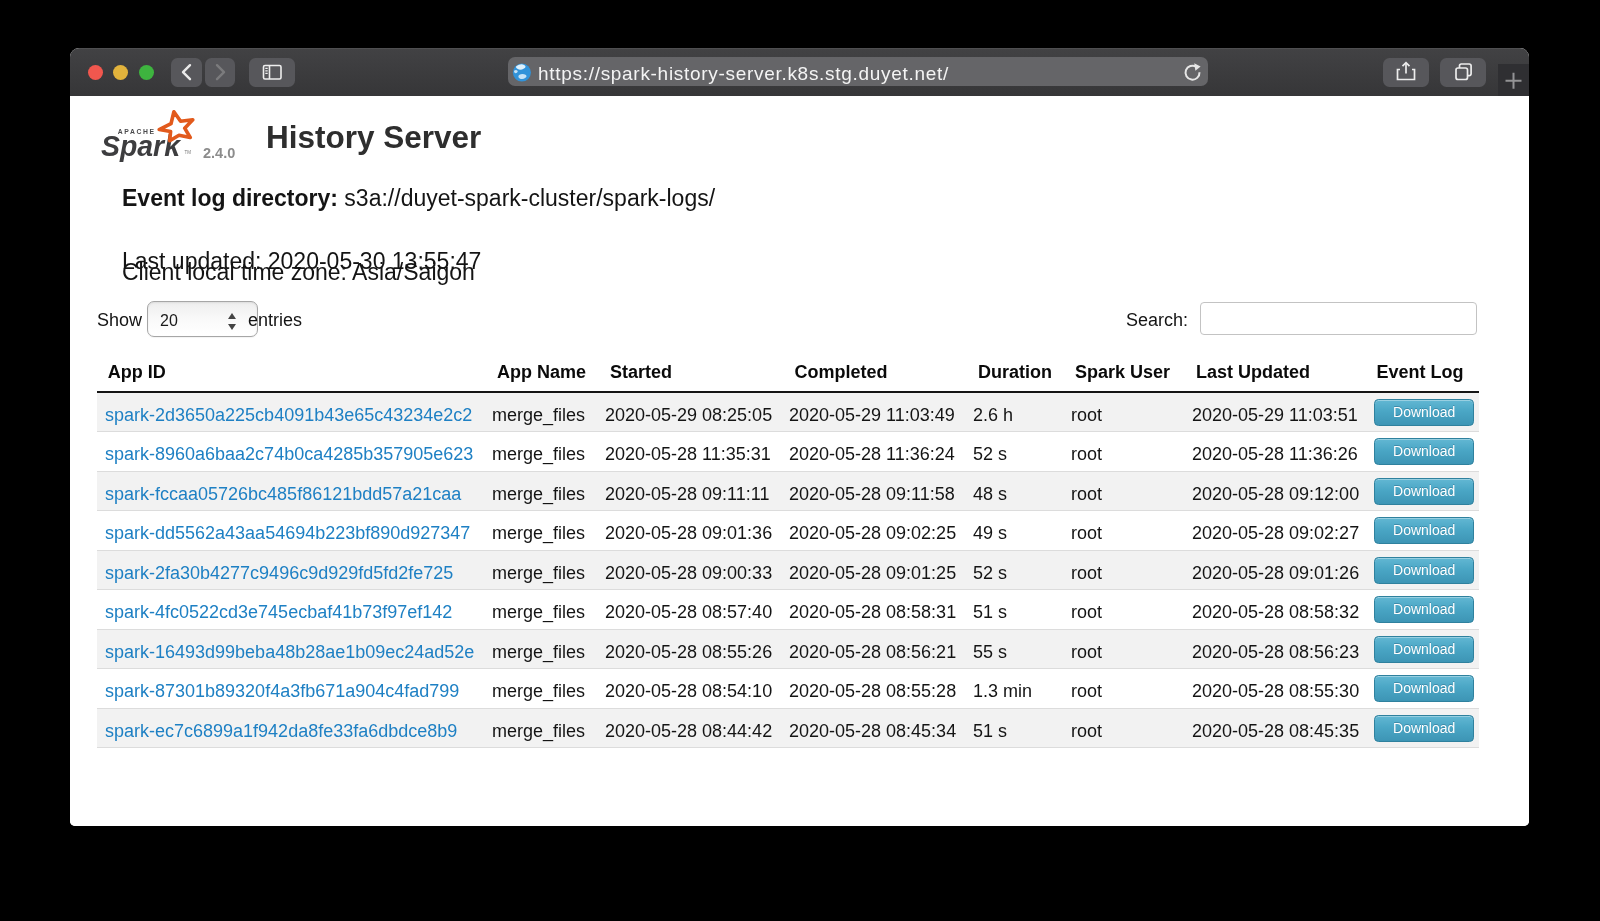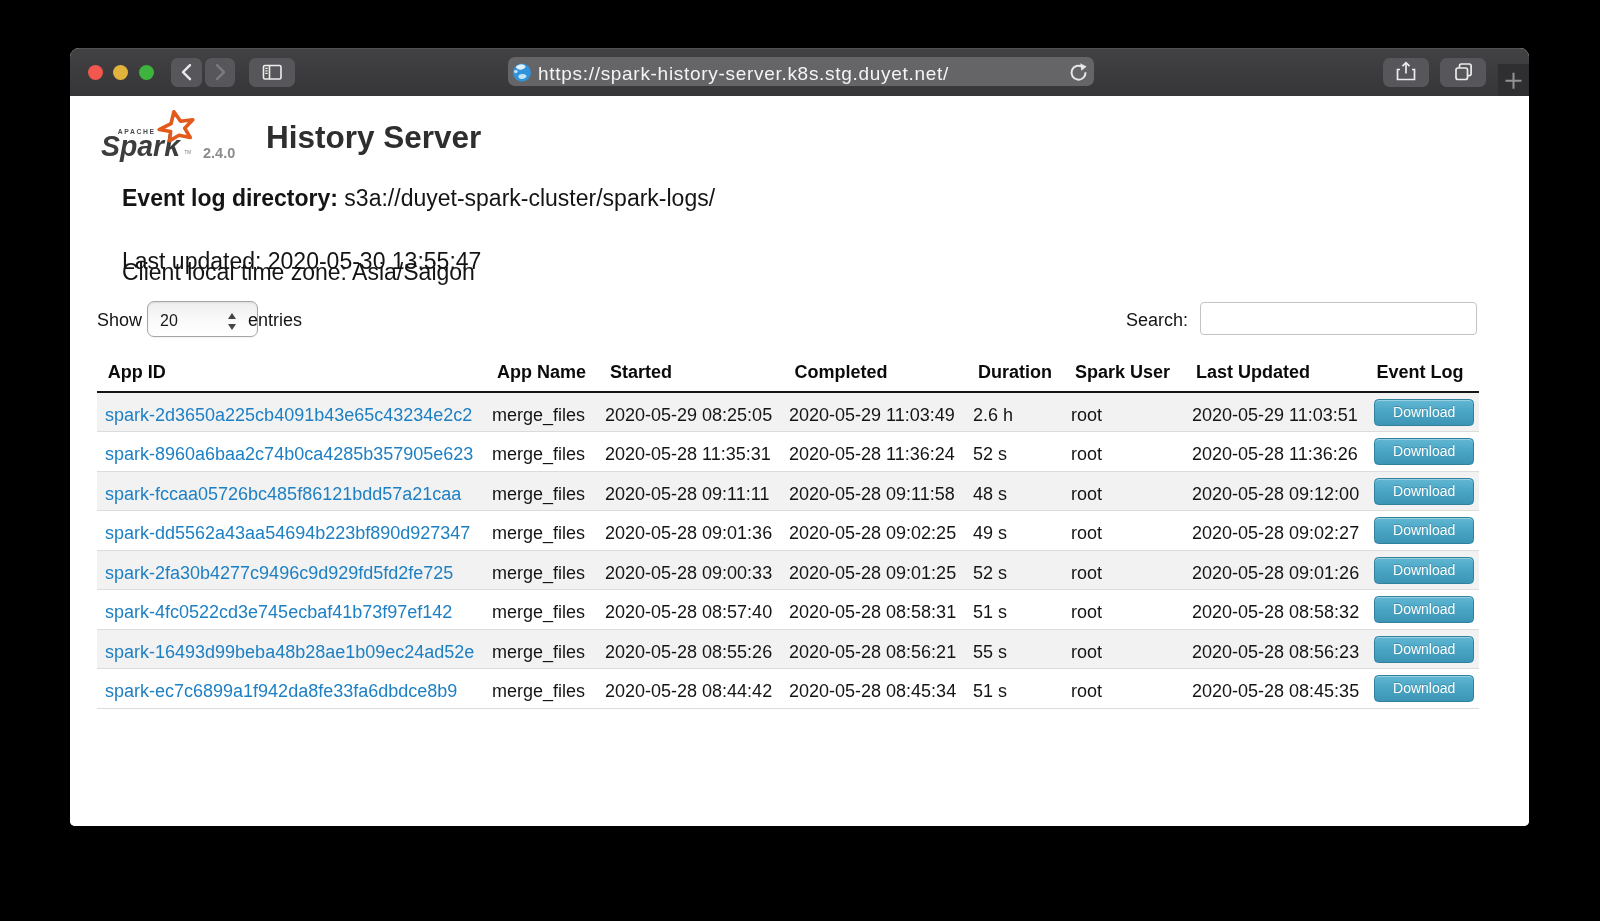--- a/index.html
+++ b/index.html
@@ -9,21 +9,21 @@
 .tl { position:absolute; top:17px; width:15px; height:15px; border-radius:50%; }
 #tl-r { left:18px;  background:#f1574e; }
 #tl-y { left:43px;  background:#e2b33c; }
 #tl-g { left:68.5px; background:#3eb43f; }
 .tbtn { position:absolute; top:10px; height:28.5px; background:#57575b; border-radius:6.5px; }
 #b-back { left:101px; width:31px; }
 #b-fwd  { left:134.5px; width:30px; }
 #b-side { left:178.5px; width:46px; }
 #b-share { left:1313px; width:46px; }
 #b-tabs  { left:1370px; width:46px; }
-#addr { position:absolute; left:437.5px; top:9px; width:586px; height:29px; background:#656568; border-radius:7px; }
+#addr { position:absolute; left:437.5px; top:9px; width:700px; height:29px; background:#656568; border-radius:7px; }
 #url { position:absolute; left:30.5px; top:6.2px; font-size:19px; line-height:21.2px; color:#f4f4f4; letter-spacing:0.7px; }
 #plusbox { position:absolute; left:1427.5px; top:15.5px; width:31.5px; height:32.5px; background:#2f2f32; }
 #content { position:absolute; left:0; top:48px; width:1459px; height:730px; background:#fff; }
 
 #ver { position:absolute; left:133px; top:49.4px; font-size:14.5px; font-weight:bold; color:#8c8c8c; line-height:16.2px; }
 #h1 { position:absolute; left:196px; top:24.3px; font-size:31.5px; font-weight:bold; color:#2e2e2e; line-height:35.2px; }
 .ln { position:absolute; left:52px; font-size:23px; color:#141414; line-height:20.1px; }
 #ln1 { top:92px; }
 #ln2 { top:135px;margin-top:20px; }
 #ln3 { top:166.2px; }
@@ -233,20 +233,32 @@
 <td class="c3">2020-05-28 08:55:26</td>
 <td class="c4">2020-05-28 08:56:21</td>
 <td class="c5">55 s</td>
 <td class="c6">root</td>
 <td class="c7">2020-05-28 08:56:23</td>
 <td class="c8">
               <span class="dl">Download</span>
             </td>
 </tr>
 <tr>
+<td class="c1"><a>spark-87301b89320f4a3fb671a904c4fad799</a></td>
+<td class="c2">merge_files</td>
+<td class="c3">2020-05-28 08:54:10</td>
+<td class="c4">2020-05-28 08:55:28</td>
+<td class="c5">1.3 min</td>
+<td class="c6">root</td>
+<td class="c7">2020-05-28 08:55:30</td>
+<td class="c8">
+              <span class="dl">Download</span>
+            </td>
+</tr>
+<tr>
 <td class="c1"><a>spark-ec7c6899a1f942da8fe33fa6dbdce8b9</a></td>
 <td class="c2">merge_files</td>
 <td class="c3">2020-05-28 08:44:42</td>
 <td class="c4">2020-05-28 08:45:34</td>
 <td class="c5">51 s</td>
 <td class="c6">root</td>
 <td class="c7">2020-05-28 08:45:35</td>
 <td class="c8">
               <span class="dl">Download</span>
             </td>

